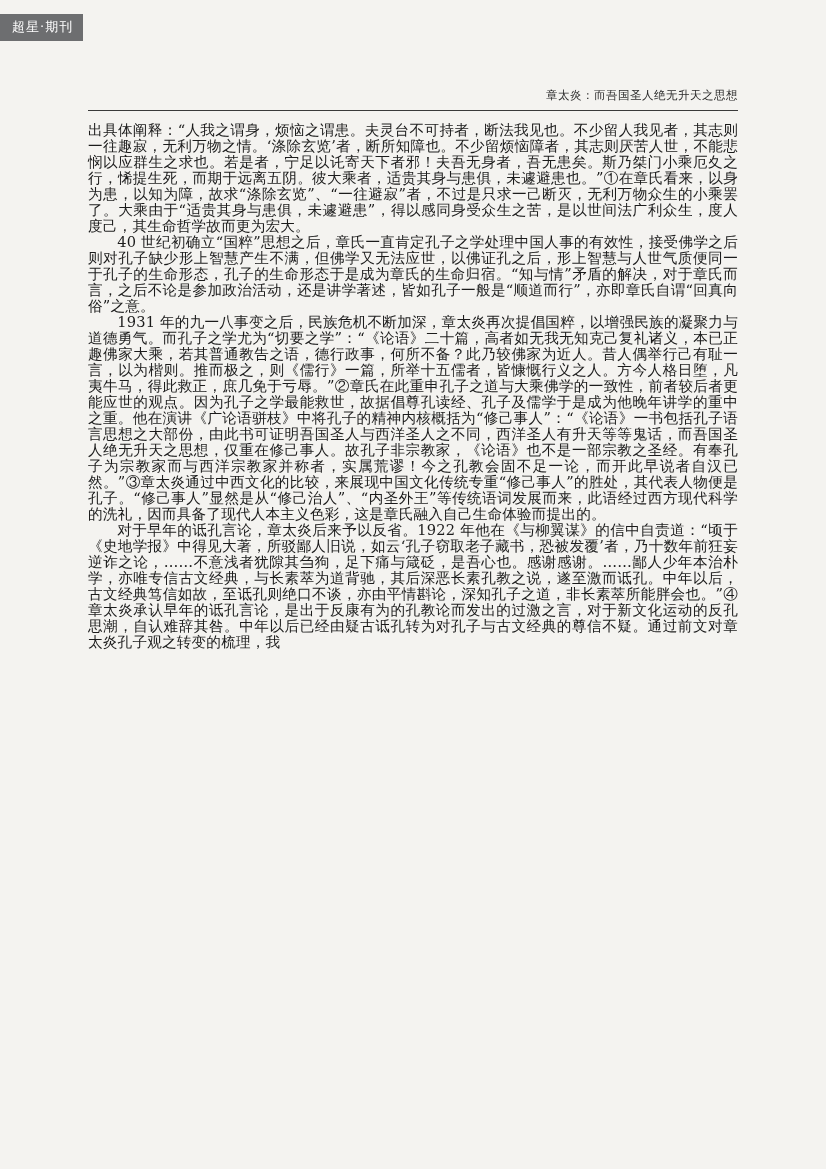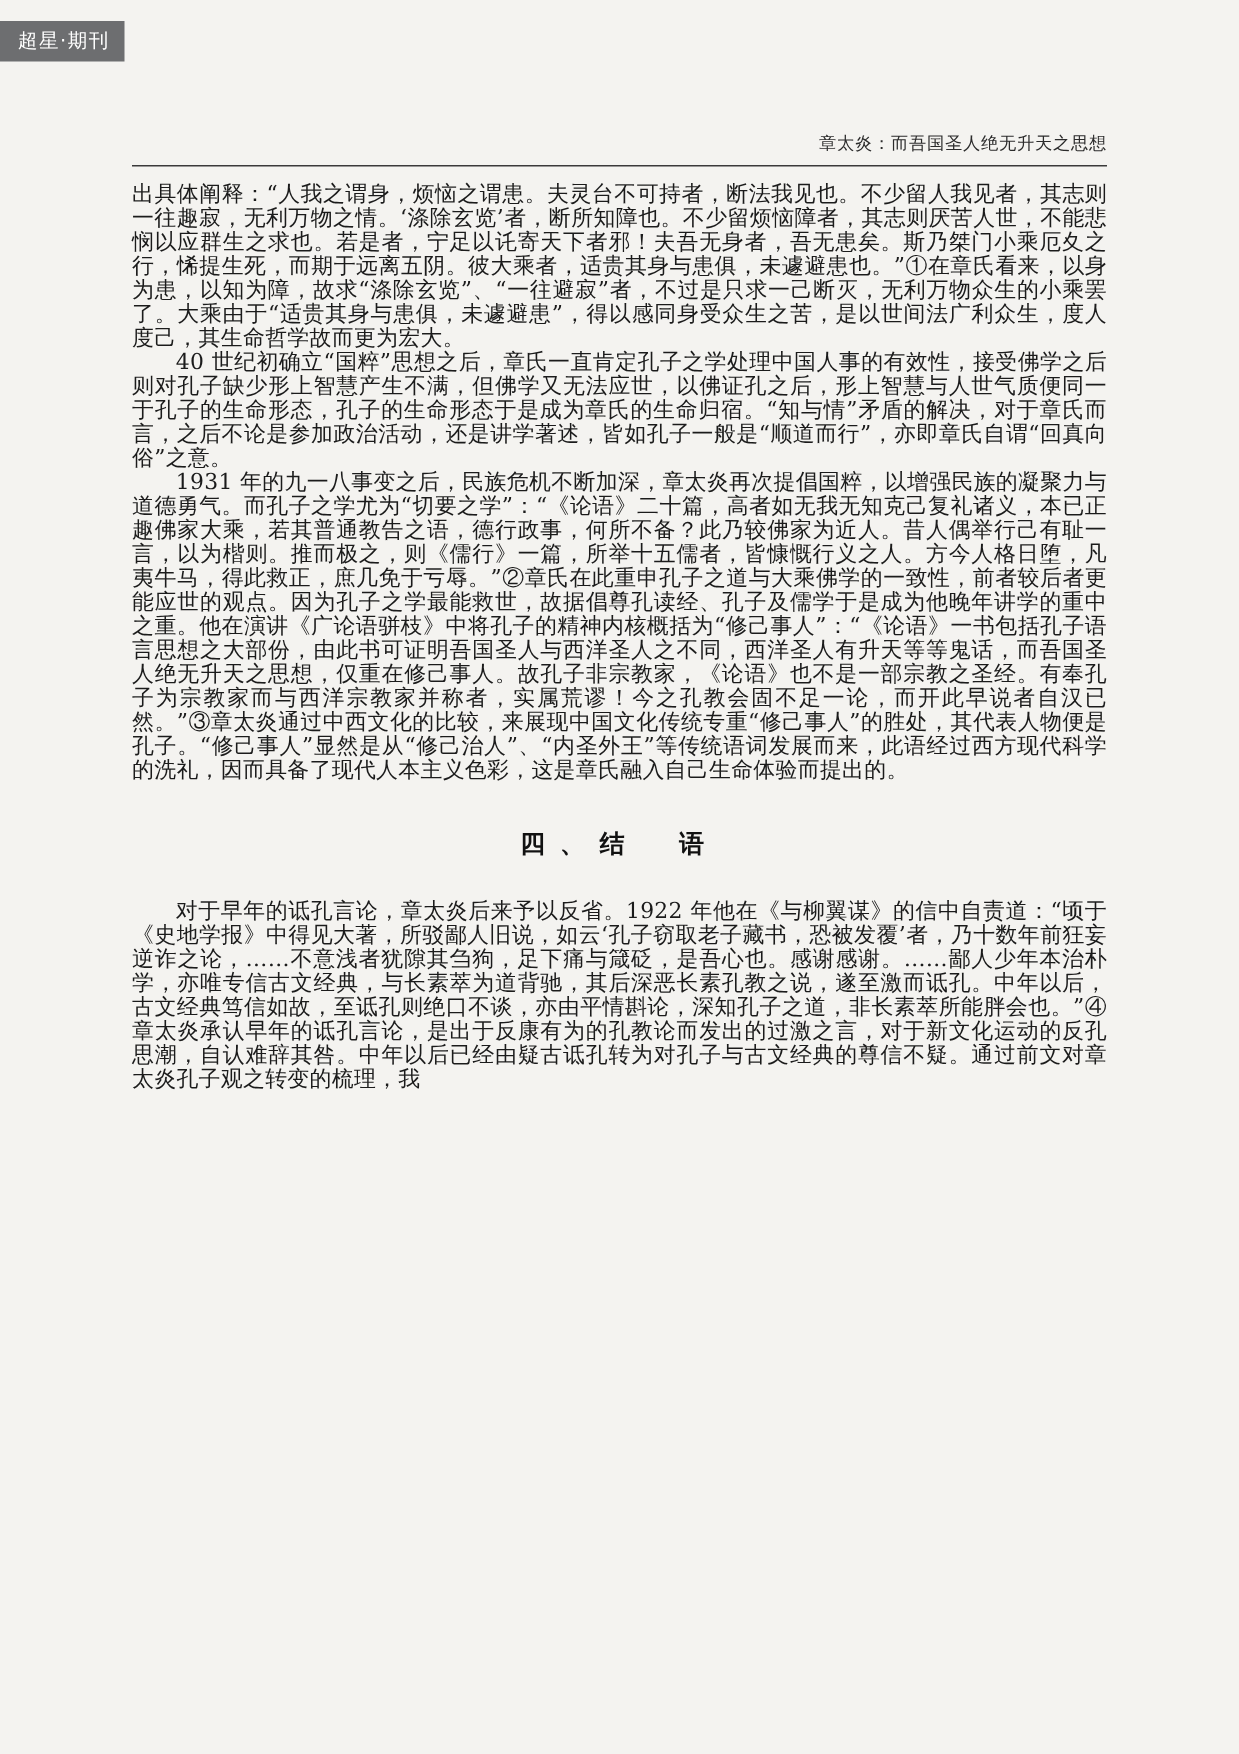--- a/index.html
+++ b/index.html
@@ -100,19 +100,18 @@
   <div class="content-layer">
 
     <div class="running-head">章太炎：而吾国圣人绝无升天之思想</div>
     <div class="head-rule"></div>
 
     <div class="body-block">
       <p class="para">出具体阐释：“人我之谓身，烦恼之谓患。夫灵台不可持者，断法我见也。不少留人我见者，其志则一往趣寂，无利万物之情。‘涤除玄览’者，断所知障也。不少留烦恼障者，其志则厌苦人世，不能悲悯以应群生之求也。若是者，宁足以讬寄天下者邪！夫吾无身者，吾无患矣。斯乃桀门小乘厄夊之行，悕提生死，而期于远离五阴。彼大乘者，适贵其身与患俱，未遽避患也。”①在章氏看来，以身为患，以知为障，故求“涤除玄览”、“一往避寂”者，不过是只求一己断灭，无利万物众生的小乘罢了。大乘由于“适贵其身与患俱，未遽避患”，得以感同身受众生之苦，是以世间法广利众生，度人度己，其生命哲学故而更为宏大。</p>
       <p class="para indent">40 世纪初确立“国粹”思想之后，章氏一直肯定孔子之学处理中国人事的有效性，接受佛学之后则对孔子缺少形上智慧产生不满，但佛学又无法应世，以佛证孔之后，形上智慧与人世气质便同一于孔子的生命形态，孔子的生命形态于是成为章氏的生命归宿。“知与情”矛盾的解决，对于章氏而言，之后不论是参加政治活动，还是讲学著述，皆如孔子一般是“顺道而行”，亦即章氏自谓“回真向俗”之意。</p>
       <p class="para indent">1931 年的九一八事变之后，民族危机不断加深，章太炎再次提倡国粹，以增强民族的凝聚力与道德勇气。而孔子之学尤为“切要之学”：“《论语》二十篇，高者如无我无知克己复礼诸义，本已正趣佛家大乘，若其普通教告之语，德行政事，何所不备？此乃较佛家为近人。昔人偶举行己有耻一言，以为楷则。推而极之，则《儒行》一篇，所举十五儒者，皆慷慨行义之人。方今人格日堕，凡夷牛马，得此救正，庶几免于亏辱。”②章氏在此重申孔子之道与大乘佛学的一致性，前者较后者更能应世的观点。因为孔子之学最能救世，故据倡尊孔读经、孔子及儒学于是成为他晚年讲学的重中之重。他在演讲《广论语骈枝》中将孔子的精神内核概括为“修己事人”：“《论语》一书包括孔子语言思想之大部份，由此书可证明吾国圣人与西洋圣人之不同，西洋圣人有升天等等鬼话，而吾国圣人绝无升天之思想，仅重在修己事人。故孔子非宗教家，《论语》也不是一部宗教之圣经。有奉孔子为宗教家而与西洋宗教家并称者，实属荒谬！今之孔教会固不足一论，而开此早说者自汉已然。”③章太炎通过中西文化的比较，来展现中国文化传统专重“修己事人”的胜处，其代表人物便是孔子。“修己事人”显然是从“修己治人”、“内圣外王”等传统语词发展而来，此语经过西方现代科学的洗礼，因而具备了现代人本主义色彩，这是章氏融入自己生命体验而提出的。</p>
 
-      <h2 class="section-title">四、结　语</h2>
 
       <p class="para indent">对于早年的诋孔言论，章太炎后来予以反省。1922 年他在《与柳翼谋》的信中自责道：“顷于《史地学报》中得见大著，所驳鄙人旧说，如云‘孔子窃取老子藏书，恐被发覆’者，乃十数年前狂妄逆诈之论，……不意浅者犹隙其刍狗，足下痛与箴砭，是吾心也。感谢感谢。……鄙人少年本治朴学，亦唯专信古文经典，与长素萃为道背驰，其后深恶长素孔教之说，遂至激而诋孔。中年以后，古文经典笃信如故，至诋孔则绝口不谈，亦由平情斟论，深知孔子之道，非长素萃所能胖会也。”④章太炎承认早年的诋孔言论，是出于反康有为的孔教论而发出的过激之言，对于新文化运动的反孔思潮，自认难辞其咎。中年以后已经由疑古诋孔转为对孔子与古文经典的尊信不疑。通过前文对章太炎孔子观之转变的梳理，我</p>
     </div>
 
   </div>
 </div>
 
 </body></html>

